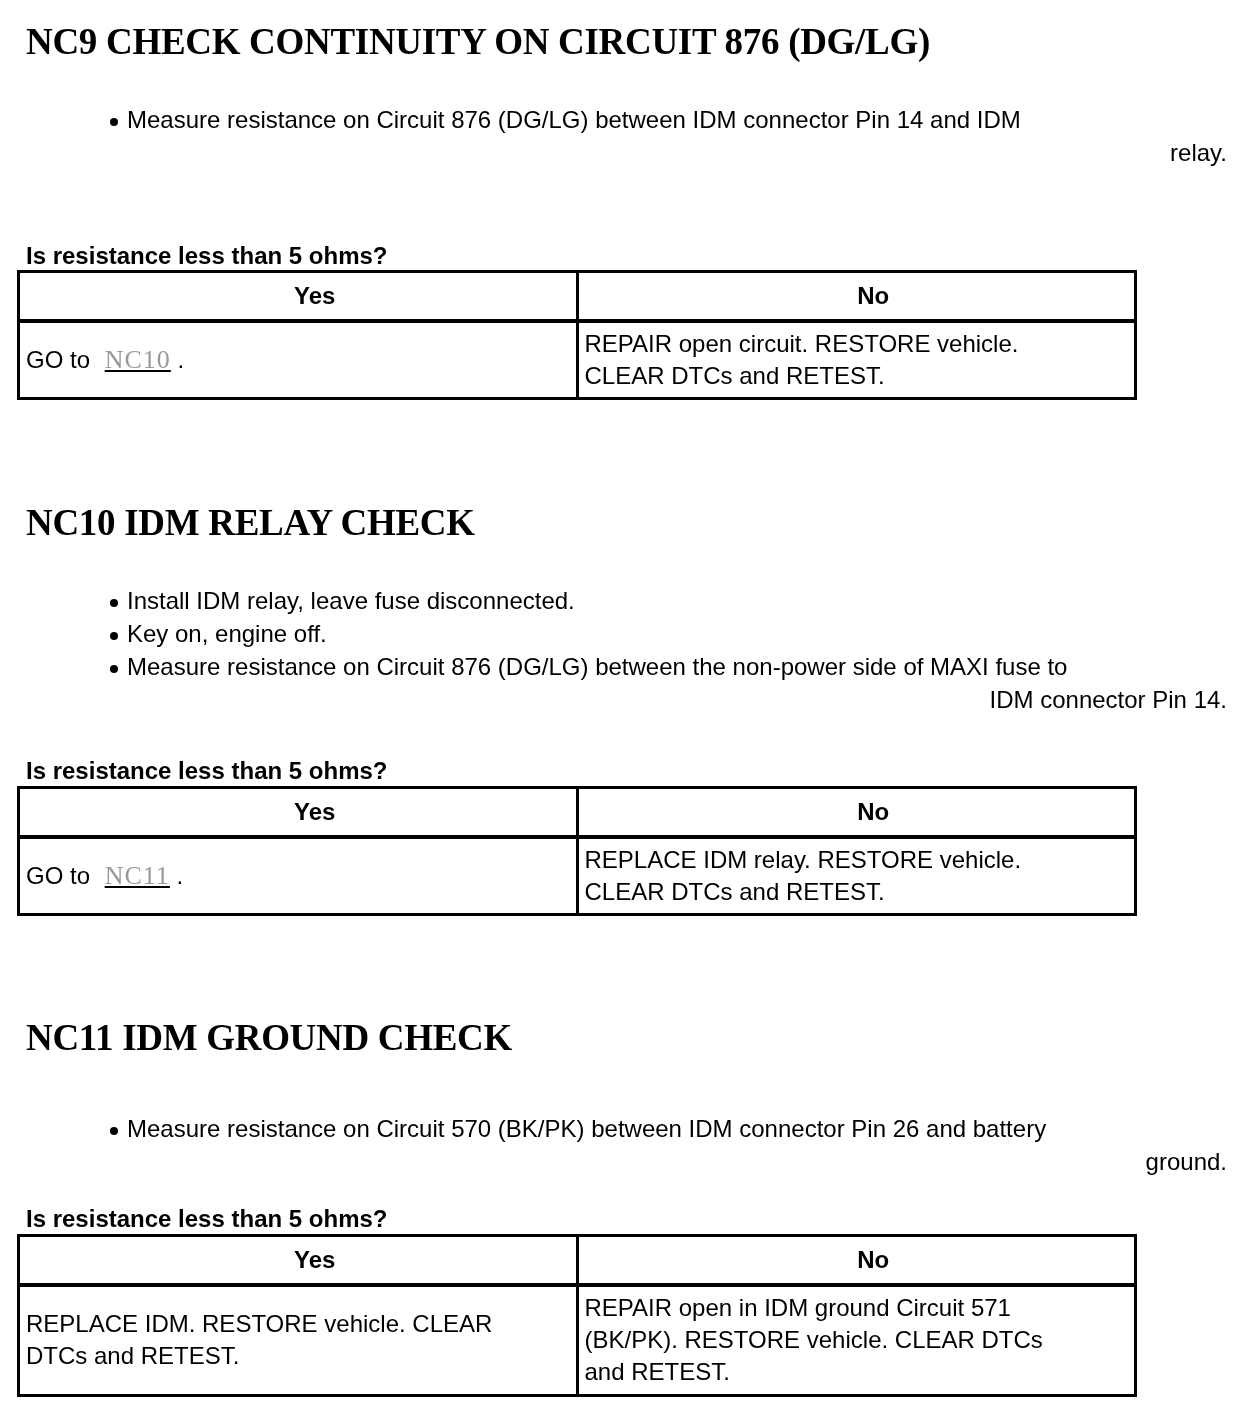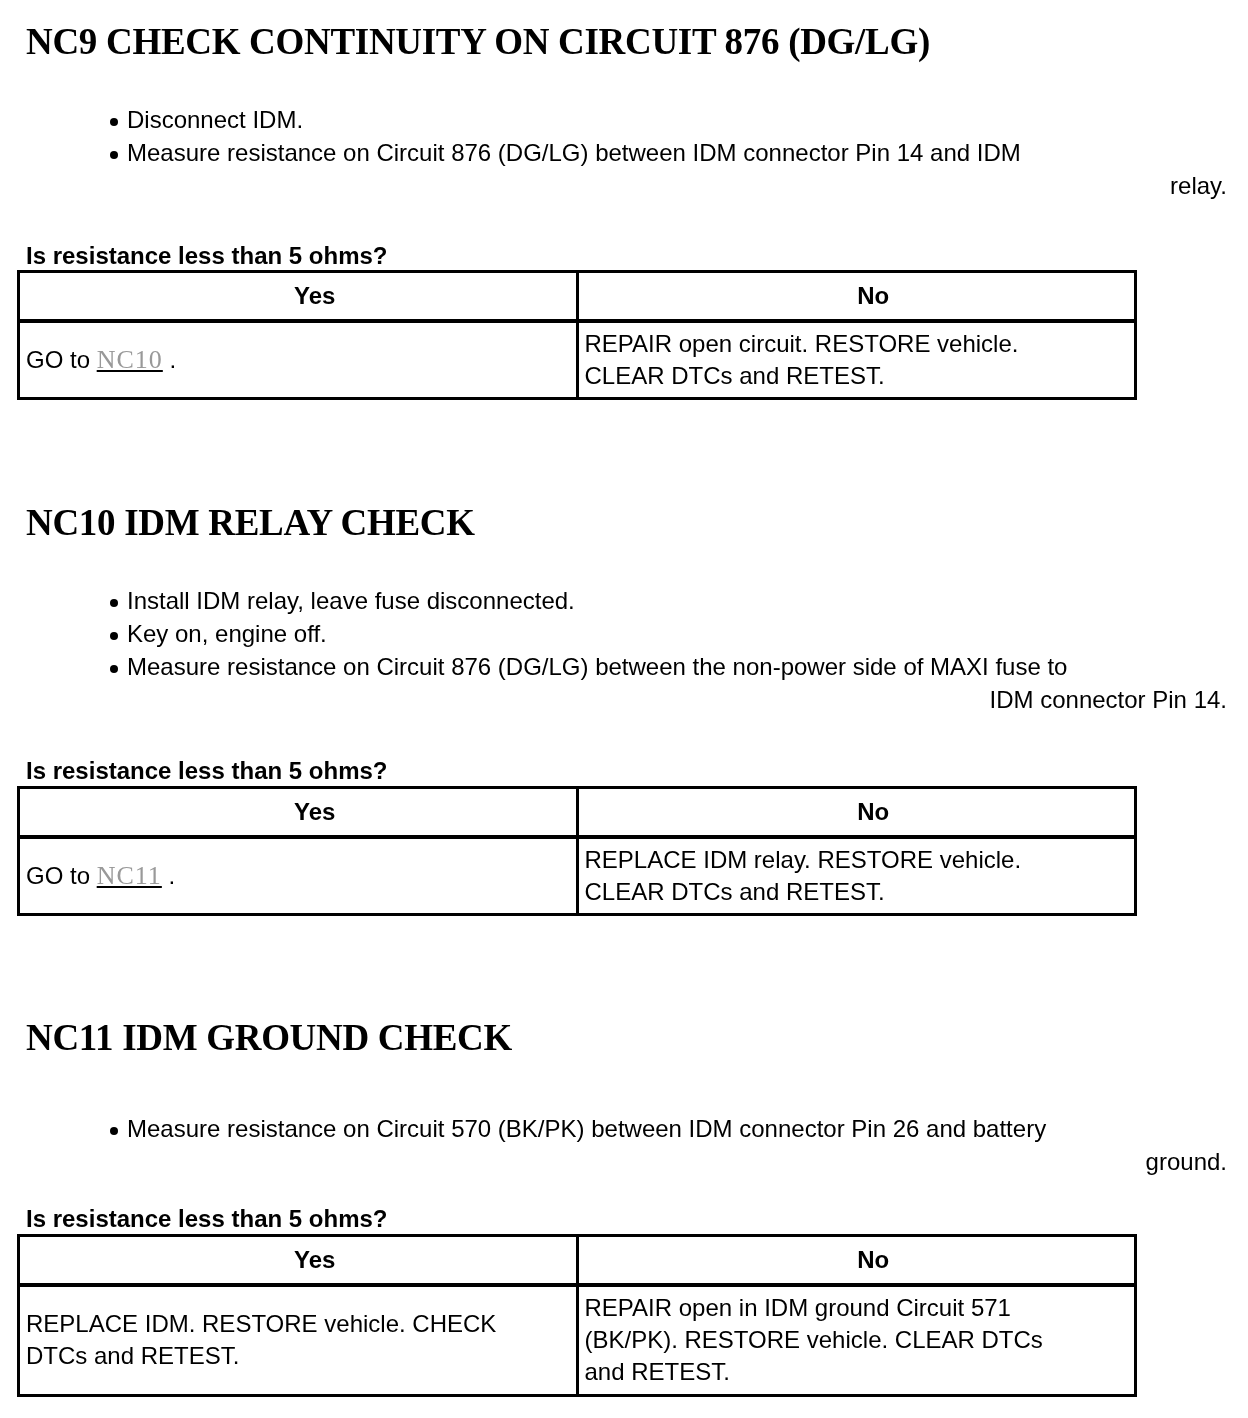--- a/index.html
+++ b/index.html
@@ -26,30 +26,29 @@
   table.dt {
     position: absolute; left: 17px; width: 1120px; border-collapse: collapse;
     font-family: "Liberation Sans", sans-serif; font-size: 24px;
   }
   table.dt th, table.dt td { border: 3px solid #000; }
   table.dt th { font-weight: bold; height: 44px; text-align: center; width: 50%; }
   table.dt td { text-align: left; vertical-align: middle; padding: 0 6px; line-height: 32px; }
   table.dt tr.hdr th { border-bottom-width: 4px; padding-left: 35px; }
   .goto-link {
     font-family: "Liberation Serif", serif; color: #999; text-decoration: underline;
-    text-decoration-color: #000; font-size: 26px; letter-spacing: 1px;
+    text-decoration-color: #000; font-size: 26px; letter-spacing: 1px; margin-left: 8px;
   }
 </style>
 </head>
 <body>
 
 <div class="section" style="top:0;">
   <div class="title" style="top:22px;">NC9 CHECK CONTINUITY ON CIRCUIT 876 (DG/LG)</div>
   <ul class="bullets" style="top:103px;">
-    <li><span class="dot"></span><span>Disconnect IDM.</span></li>
     <li><span class="dot"></span><span>Measure resistance on Circuit 876 (DG/LG) between IDM connector Pin 14 and IDM</span><span class="cont">relay.</span></li>
   </ul>
   <div class="question" style="top:242px;">Is resistance less than 5 ohms?</div>
   <table class="dt" style="top:270px;">
     <tbody>
         <tr class="hdr">
       <th>Yes</th>
       <th>No</th>
     </tr>
     <tr style="height:77px;">
@@ -95,21 +94,21 @@
   </ul>
   <div class="question" style="top:1205px;">Is resistance less than 5 ohms?</div>
   <table class="dt" style="top:1234px;">
     <tbody>
         <tr class="hdr">
       <th>Yes</th>
       <th>No</th>
     </tr>
     <tr style="height:110px;">
       <td>
-            <div>REPLACE IDM. RESTORE vehicle. CHECK</div>
+            <div>REPLACE IDM. RESTORE vehicle. CLEAR</div>
             <div>DTCs and RETEST.</div>
           </td>
       <td>
             <div>REPAIR open in IDM ground Circuit 571</div>
             <div>(BK/PK). RESTORE vehicle. CLEAR DTCs</div>
             <div>and RETEST.</div>
           </td>
     </tr>
   </tbody>
     </table>

